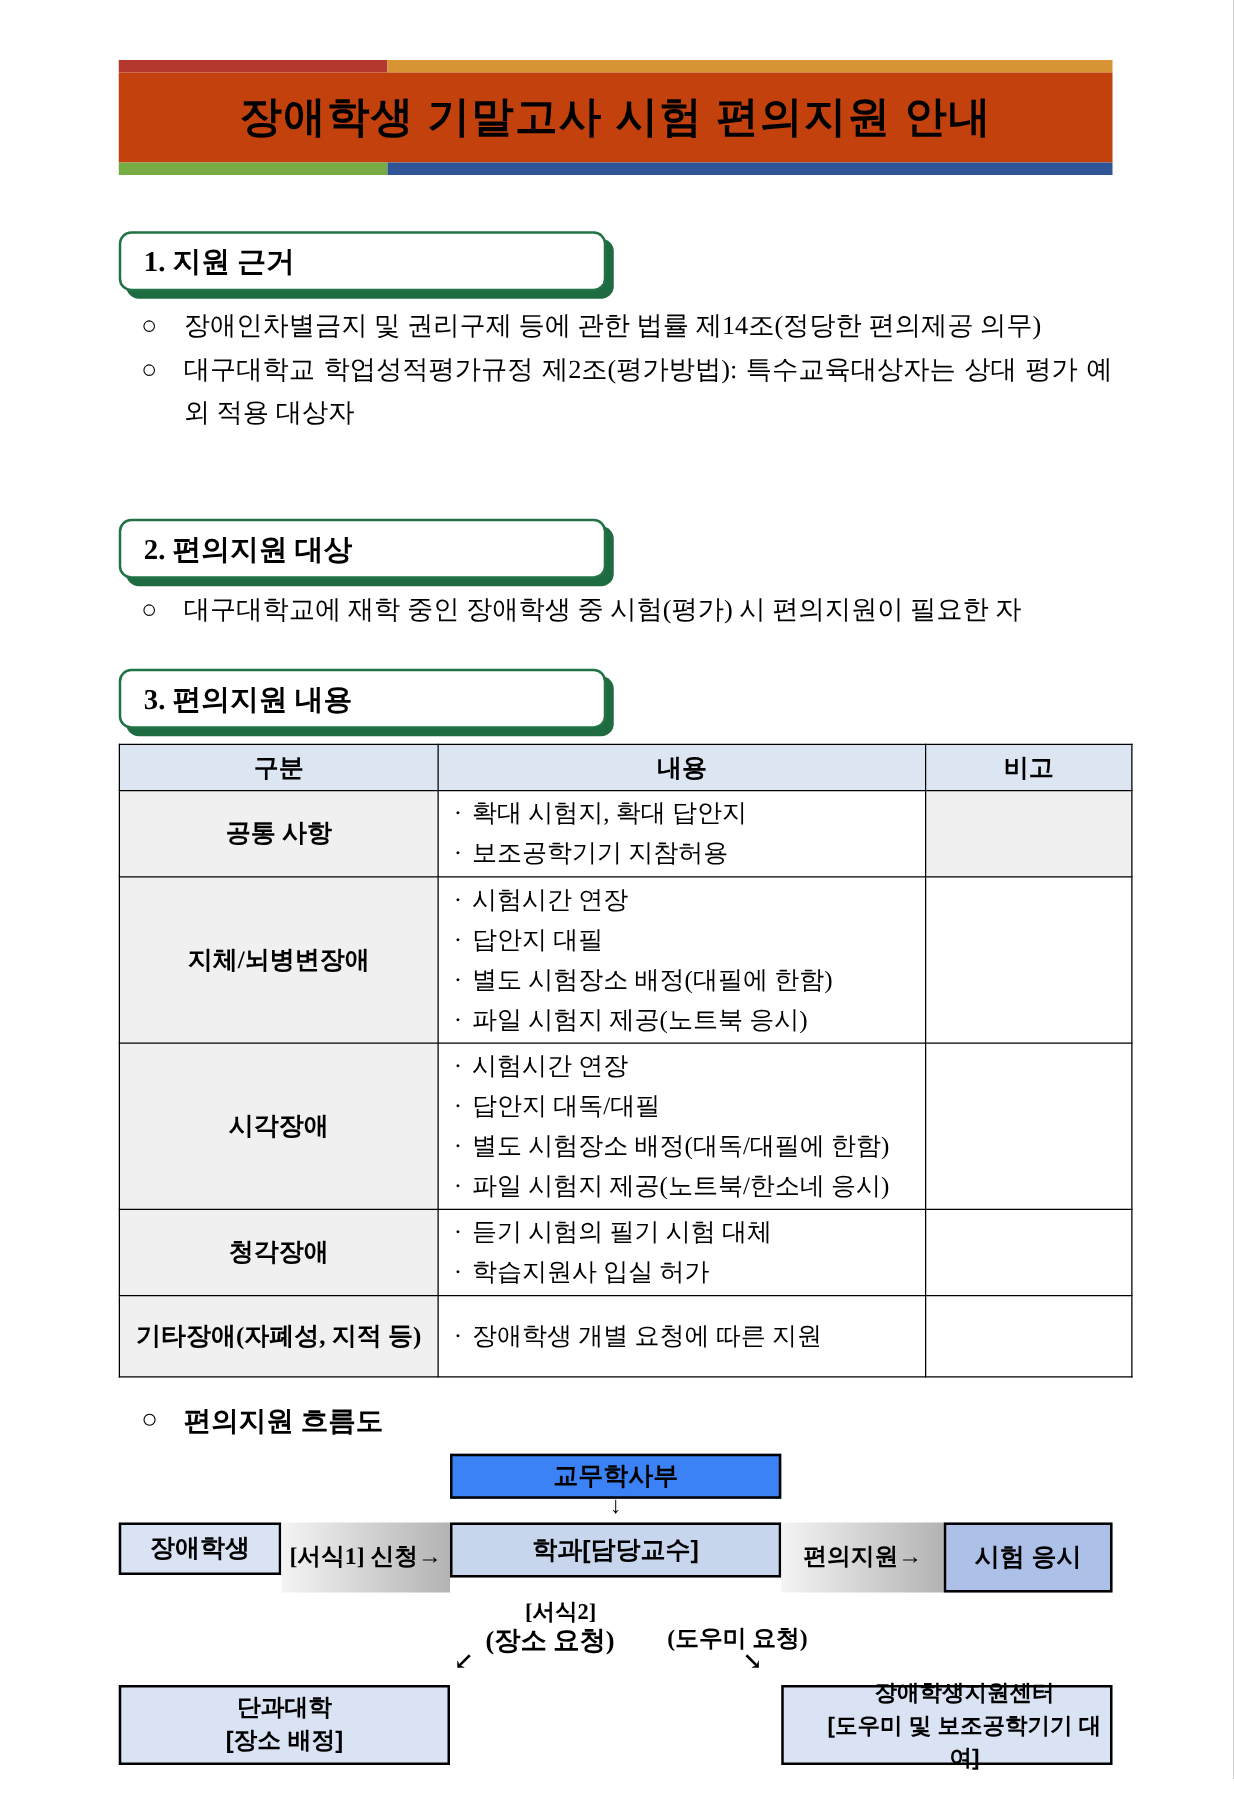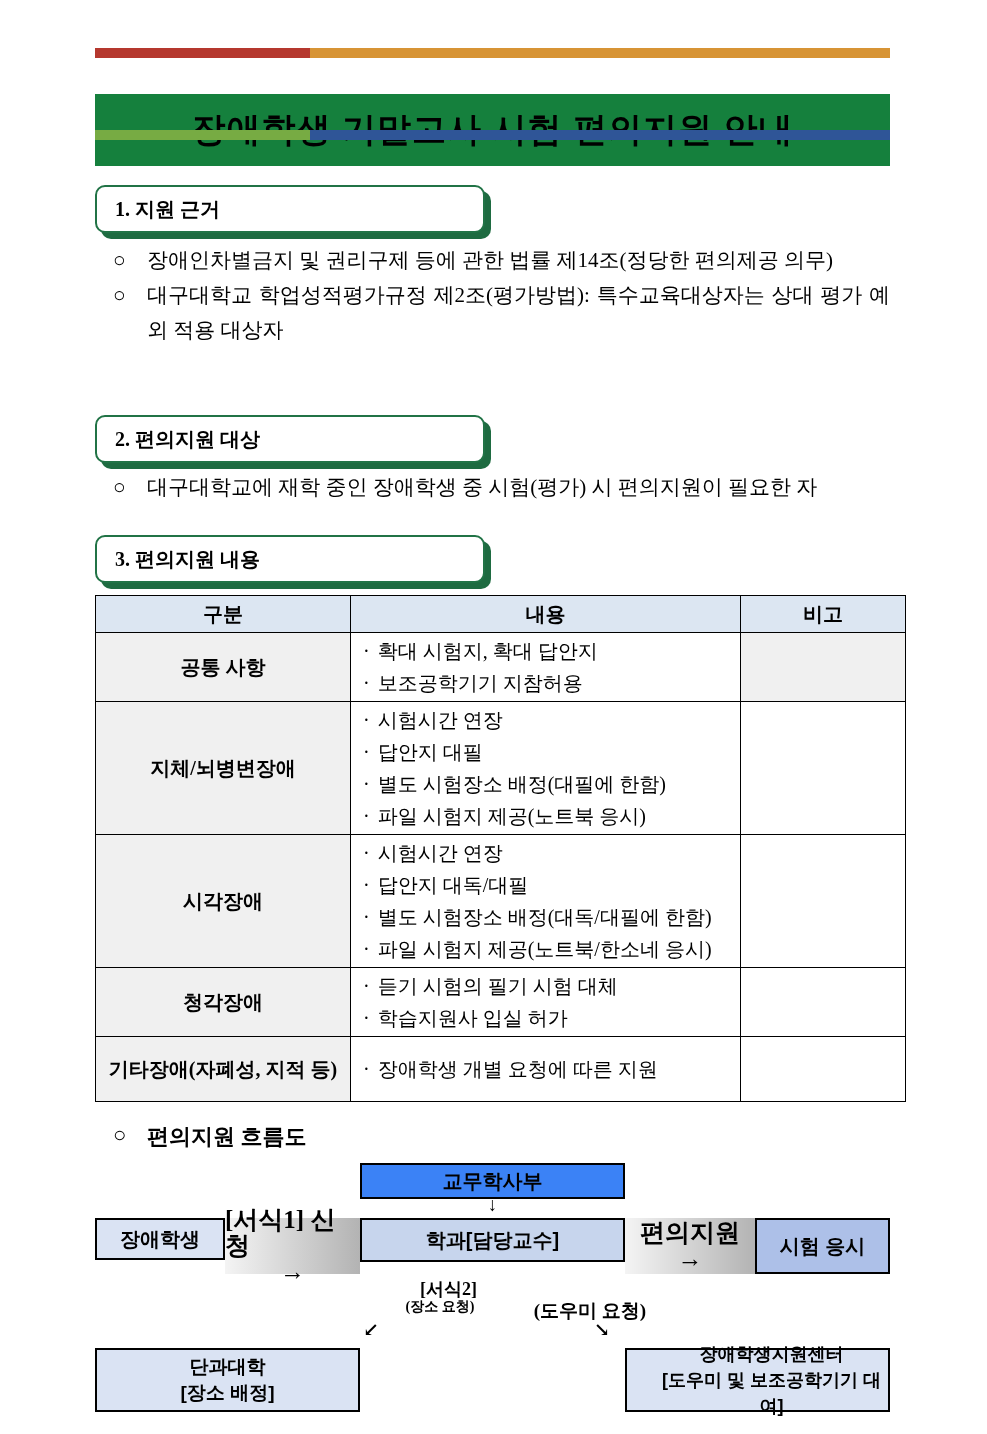--- a/index.html
+++ b/index.html
@@ -9,30 +9,30 @@
   
   .bar{position:absolute;left:95px;width:795px;height:10px;display:flex;}
   .bar-top{top:48px;}
   .bar-bottom{top:130px;}
   .bar .seg1{width:27%;height:100%;}
   .bar .seg2{width:73%;height:100%;}
   .bar-top .seg1{background:#b5382e;}
   .bar-top .seg2{background:#d79435;}
   .bar-bottom .seg1{background:#77ab43;}
   .bar-bottom .seg2{background:#2f5597;}
-  .title-band{position:absolute;left:95px;top:58px;width:795px;height:72px;background:#15803d;
-              display:flex;align-items:center;justify-content:center;margin-top:36px;}
+  .title-band{position:absolute;left:95px;top:58px;width:795px;height:72px;background:#c2410c;
+              display:flex;align-items:center;justify-content:center;}
   .title-band h1{margin:0;font-family:"Liberation Sans","DejaVu Sans",sans-serif;
                  font-size:34px;font-weight:bold;letter-spacing:1px;}
 
   
   .sec-header{position:absolute;left:95px;width:390px;height:48px;background:#ffffff;
               border:2px solid #217346;border-radius:10px;box-shadow:6px 6px 0 0 #1e6b41;
               display:flex;align-items:center;padding-left:18px;box-sizing:border-box;
-              font-size:20px;font-weight:bold;}
+              font-size:23px;font-weight:bold;}
   #sec1{top:185px;}
   #sec2{top:415px;}
   #sec3{top:535px;}
 
   
   .bullets{position:absolute;left:95px;width:795px;}
   #bullets1{top:243px;}
   #bullets2{top:470px;}
   .bullet{position:relative;padding-left:52px;font-size:21px;line-height:35px;text-align:justify;margin:0 0 0 0;}
   .bullet .marker{position:absolute;left:18px;top:0;}
@@ -56,30 +56,30 @@
   .fbox{position:absolute;border:2px solid #000;box-sizing:border-box;display:flex;flex-direction:column;
         align-items:center;justify-content:center;font-family:"Liberation Sans","DejaVu Sans",sans-serif;
         font-weight:bold;font-size:20px;text-align:center;line-height:26px;}
   #fbox-top{left:360px;top:1163px;width:265px;height:36px;background:#3b82f6;}
   #fbox-student{left:95px;top:1218px;width:130px;height:42px;background:#dae3f3;}
   #fbox-dept{left:360px;top:1218px;width:265px;height:44px;background:#c7d5ed;}
   #fbox-exam{left:755px;top:1218px;width:135px;height:56px;background:#adc0e8;}
   #fbox-college{left:95px;top:1348px;width:265px;height:64px;background:#dae3f3;font-size:19px;}
   #fbox-center{left:625px;top:1348px;width:265px;height:64px;background:#dae3f3;font-size:18px;padding-left:28px;}
   .connector{position:absolute;top:1218px;height:56px;background:linear-gradient(to right,#f4f4f4,#b3b3b3);
-             display:flex;flex-direction:column;align-items:center;justify-content:center;
-             font-size:25px;font-weight:bold;line-height:26px;}
+             display:flex;align-items:center;justify-content:center;
+             font-size:19px;font-weight:bold;line-height:26px;}
   #conn1{left:225px;width:135px;}
   #conn2{left:625px;width:130px;}
   .flow-arrow{position:absolute;font-size:19px;font-weight:bold;}
   #arrow-down{left:360px;top:1194px;width:265px;text-align:center;}
   #label-form2{position:absolute;left:420px;top:1277px;width:200px;text-align:left;
                font-size:18px;font-weight:bold;}
   #label-place{position:absolute;left:358px;top:1298px;width:164px;text-align:center;
-               font-size:14px;font-weight:bold;}
+               font-size:21px;font-weight:bold;}
   #label-helper{position:absolute;left:505px;top:1298px;width:170px;text-align:center;
                 font-size:19px;font-weight:bold;}
   #arrow-dl{left:363px;top:1318px;}
   #arrow-dr{left:594px;top:1318px;}
 </style>
 </head>
 <body>
 
 <div class="page">
 

